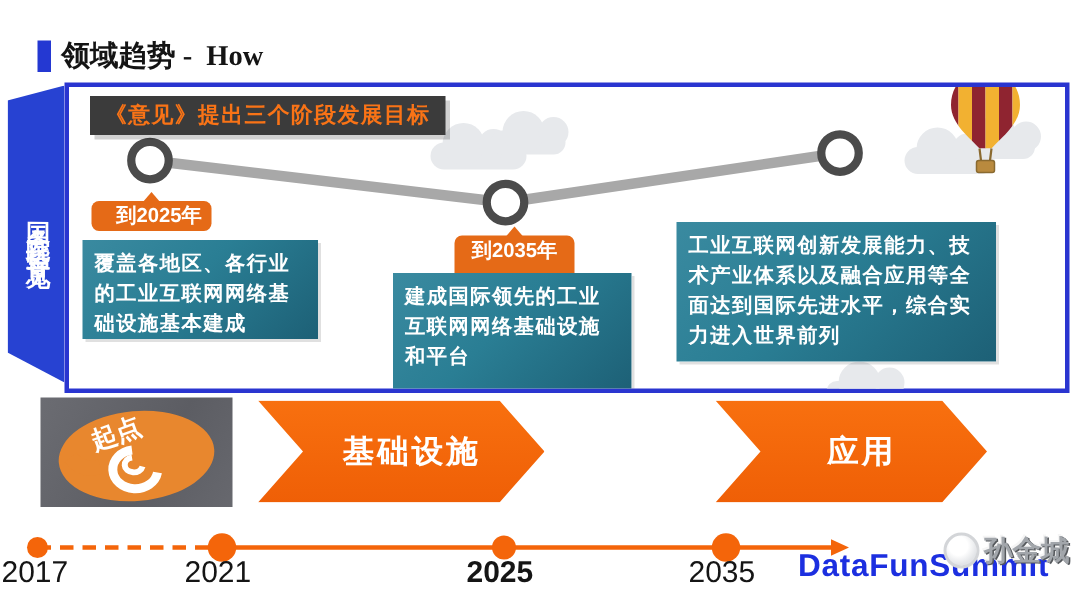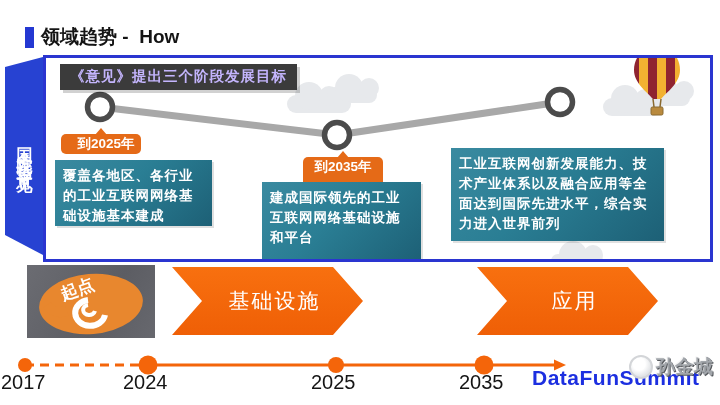--- a/index.html
+++ b/index.html
@@ -2,27 +2,27 @@
 <html><head>
 <meta charset="utf-8">
 <style>
   * { margin:0; padding:0; box-sizing:border-box; }
   html,body { background:#fff; }
   body { font-family:"Liberation Sans","DejaVu Sans",sans-serif; }
   .slide { position:relative; width:720px; height:405px; background:#fff; overflow:hidden; }
 
   
   .title-bar { position:absolute; left:25px; top:27px; width:9px; height:21px; background:#2438d2; }
-  .page-title { position:absolute; left:41px; top:24px; font-size:19px; font-weight:bold; color:#141414; white-space:pre; }
+  .page-title { position:absolute; left:41px; top:24px; font-size:19px; font-weight:bold; color:#141414; white-space:pre;font-family:Liberation Serif, serif; }
 
   
   .main-box { position:absolute; left:43px; top:55px; width:670px; height:207px; border:3px solid #2a35d0; background:#fff; overflow:hidden; }
   .box-svg { position:absolute; left:0; top:0; }
 
-  .opinion-banner { position:absolute; left:14px; top:6px; background:#3b3b3b; color:#c4b5fd; font-size:14.5px; font-weight:bold; letter-spacing:1px; padding:3px 10px 4px 10px; box-shadow:3px 3px 0 rgba(0,0,0,.18); white-space:nowrap; }
+  .opinion-banner { position:absolute; left:14px; top:6px; background:#3b3b3b; color:#f97316; font-size:14.5px; font-weight:bold; letter-spacing:1px; padding:3px 10px 4px 10px; box-shadow:3px 3px 0 rgba(0,0,0,.18); white-space:nowrap; }
 
   .tag { position:absolute; background:#e56a17; color:#fff; font-weight:bold; text-align:center; border-radius:5px; }
   .tag::before { content:""; position:absolute; top:-6px; left:50%; margin-left:-6px; border-left:6px solid transparent; border-right:6px solid transparent; border-bottom:7px solid #e56a17; }
   .tag1 { left:15px; top:76px; width:80px; height:20px; font-size:13.5px; line-height:20px;padding-left:10px; }
   .tag2 { left:257px; top:99px; width:80px; height:33px; font-size:13.5px; line-height:20px; }
   .tag3 { left:449px; top:65px; width:148px; height:23px; font-size:14.5px; line-height:23px; border-radius:12px;margin-top:40px; }
 
   .desc { position:absolute; color:#fff; font-weight:bold; font-size:13.5px; line-height:1.48; letter-spacing:1px; padding:6px 8px; background:linear-gradient(135deg,#3a8aa0 0%, #2a7e94 45%, #1d6076 100%); box-shadow:2px 2px 0 rgba(0,0,0,.12); }
   .desc1 { left:9px;   top:102px; width:157px; height:66px; }
   .desc2 { left:216px; top:124px; width:159px; height:79px; }
@@ -37,29 +37,29 @@
 
   
   .ribbon { position:absolute; left:5px; top:57px; width:38px; height:198px; background:#2742d2; z-index:5;
             clip-path:polygon(0 10px, 100% 0, 100% 100%, 0 calc(100% - 20px));
             display:flex; align-items:center; justify-content:center; }
   .ribbon-text { writing-mode:vertical-lr; text-orientation:upright; color:#fff; font-size:16px; font-weight:bold; letter-spacing:5px; margin-top:-8px; }
 
   
   .photo { position:absolute; left:27px; top:265px; width:128px; height:73px; background:linear-gradient(120deg,#6b6c72,#5c5d63 60%,#67686e); overflow:hidden; }
 
-  .stage-arrow { position:absolute; top:267px; height:68px; background:linear-gradient(180deg,#f8700f,#ef5f06); color:#fff; font-weight:normal; font-size:21px; letter-spacing:2px; display:flex; align-items:center; justify-content:center;
+  .stage-arrow { position:absolute; top:267px; height:68px; background:linear-gradient(180deg,#f8700f,#ef5f06); color:#fff; font-weight:bold; font-size:21px; letter-spacing:2px; display:flex; align-items:center; justify-content:center;
                  clip-path:polygon(0 0, calc(100% - 30px) 0, 100% 50%, calc(100% - 30px) 100%, 0 100%, 30px 50%); padding-left:14px; }
   .arrow1 { left:172px; width:191px; }
   .arrow2 { left:344px; width:149px; }
   .arrow3 { left:477px; width:181px; }
 
   .year-timeline { position:absolute; left:0; top:350px; }
   .year-label { position:absolute; top:371px; width:50px; text-align:left; font-size:20px; color:#151515; }
-  .y2017 { left:1px; } .y2021 { left:123px; } .y2025 { left:311px; } .y2035 { left:459px; }
+  .y2017 { left:1px; } .y2021 { left:123px; } .y2025 { left:311px;font-weight:bold; } .y2035 { left:459px; }
 
   .logo { position:absolute; left:532px; top:366px; font-size:21px; font-weight:bold; color:#1c2fe0; letter-spacing:0.5px; text-shadow:1px 1px 0 rgba(255,255,255,.8); }
   .watermark { position:absolute; left:656px; top:354px; font-size:19px; font-weight:bold; color:#a2a6ab; text-shadow:1px 1px 0 #55585c, -1px -1px 0 #f5f5f5; z-index:8; }
   .avatar { position:absolute; left:629px; top:355px; width:24px; height:24px; border-radius:50%; border:2px solid #d3d5d8; background:radial-gradient(circle at 40% 35%, #ffffff 0 35%, #e2e4e7 70%); z-index:8; }
 </style>
 </head>
 <body>
 
 <div class="slide">
 
@@ -132,21 +132,21 @@
   <svg class="year-timeline" width="720" height="32" viewBox="0 0 720 32">
     <line x1="25" y1="15" x2="146" y2="15" stroke="#f4650a" stroke-width="3" stroke-dasharray="9 6"></line>
     <line x1="146" y1="15" x2="554" y2="15" stroke="#f4650a" stroke-width="3"></line>
     <polygon points="554,9.5 566,15 554,20.5" fill="#f4650a"></polygon>
     <circle cx="25" cy="15" r="7" fill="#f4650a"></circle>
     <circle cx="148" cy="15" r="9.5" fill="#f4650a"></circle>
     <circle cx="336" cy="15" r="8" fill="#f4650a"></circle>
     <circle cx="484" cy="15" r="9.5" fill="#f4650a"></circle>
   </svg>
   <div class="year-label y2017">2017</div>
-  <div class="year-label y2021">2024</div>
+  <div class="year-label y2021">2021</div>
   <div class="year-label y2025">2025</div>
   <div class="year-label y2035">2035</div>
 
   <div class="logo">DataFunSummit</div>
   <div class="avatar"></div>
   <div class="watermark">孙金城</div>
 
 </div>
 
 </body></html>

